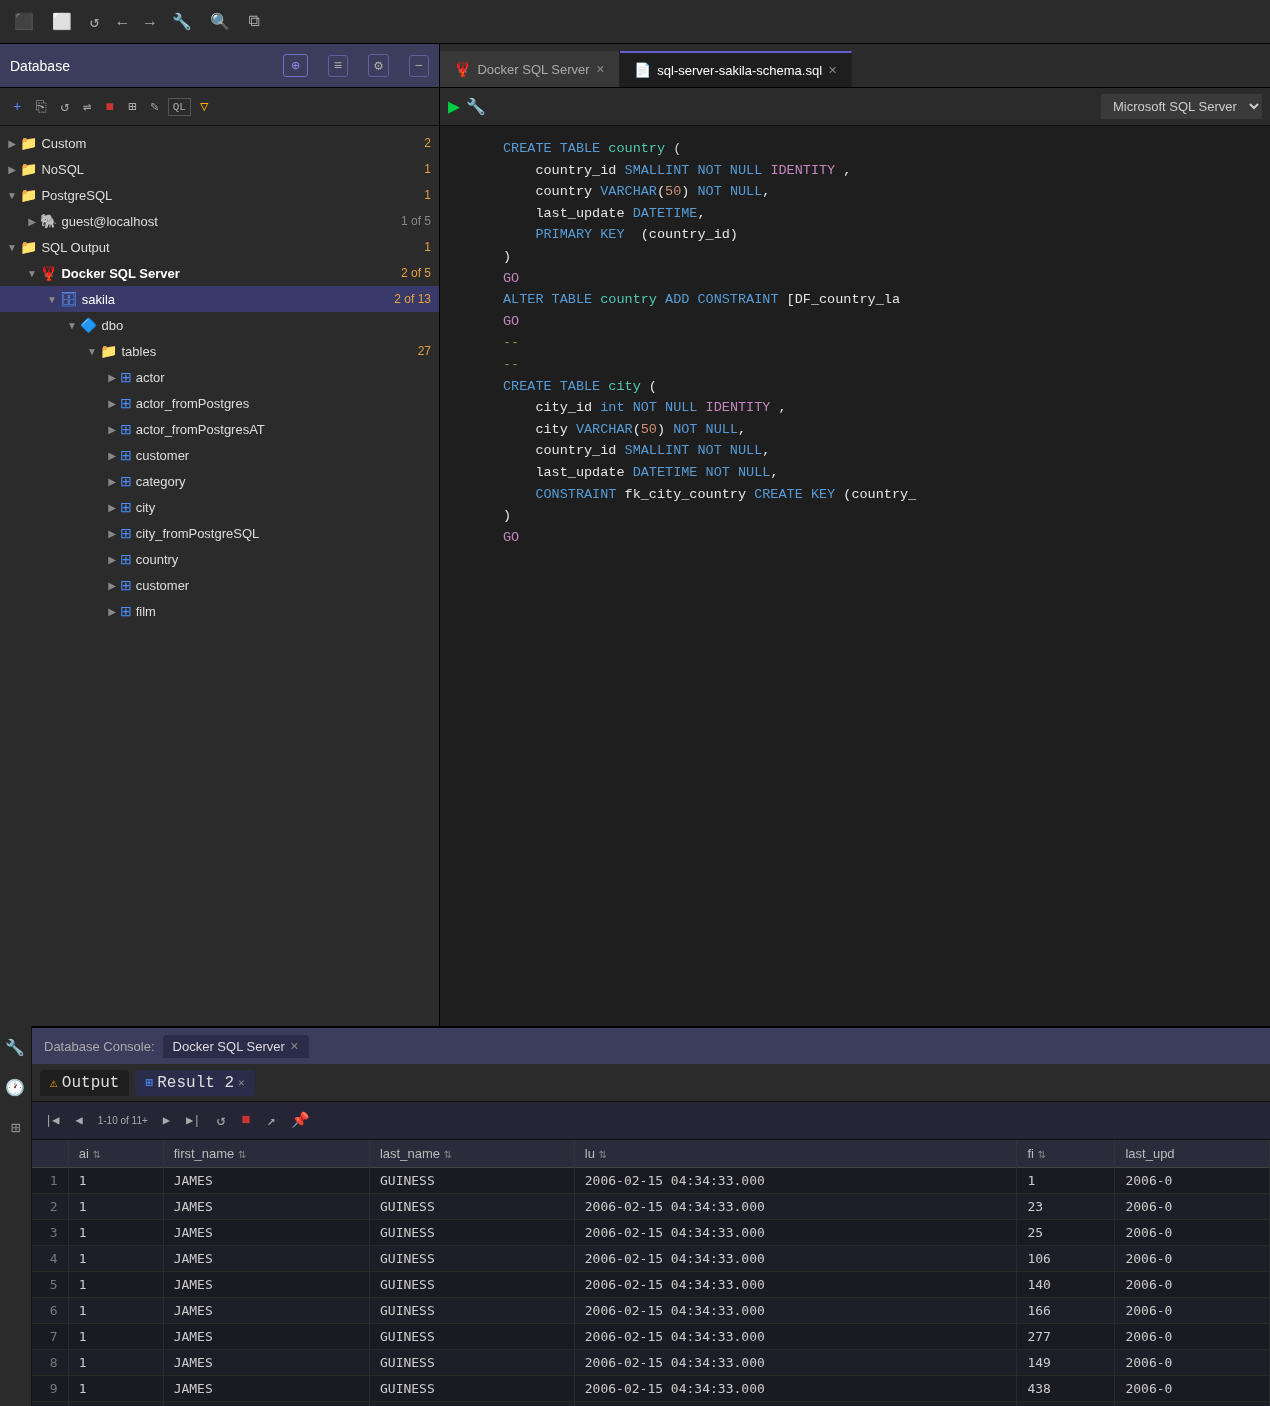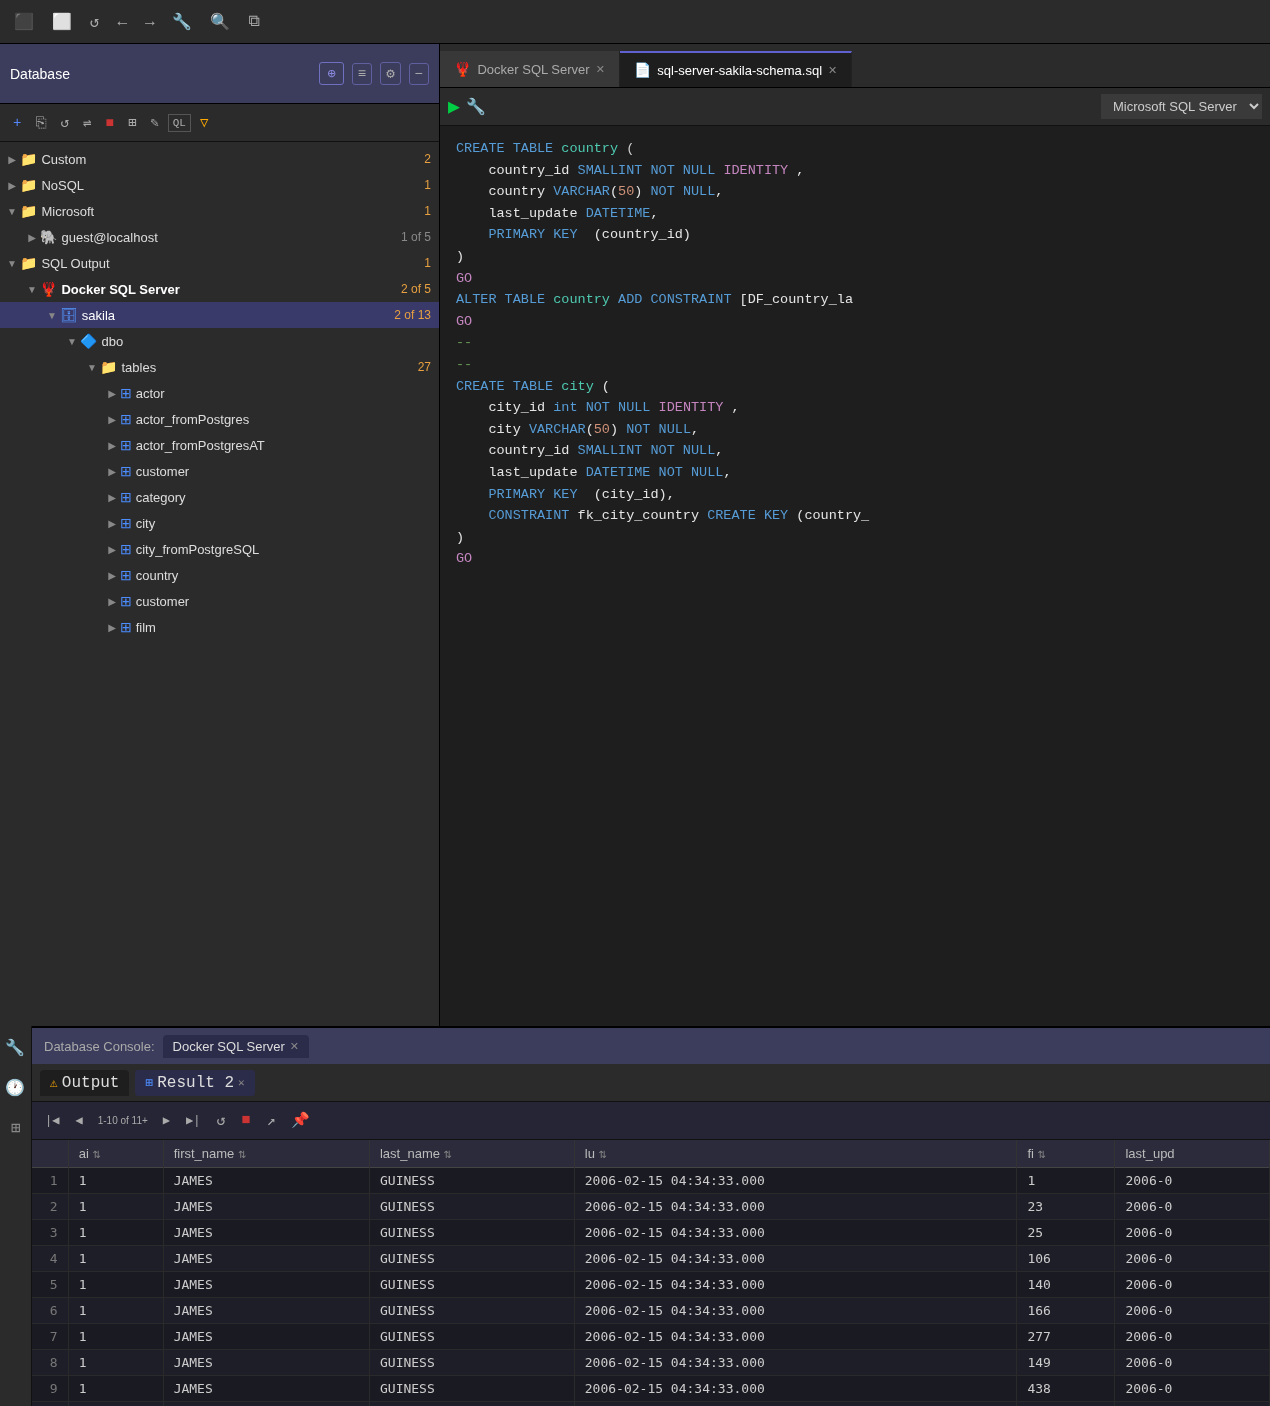--- a/index.html
+++ b/index.html
@@ -33,25 +33,25 @@
     .sidebar {
       width: 440px;
       background: #2b2b2b;
       border-right: 1px solid #000;
       display: flex;
       flex-direction: column;
       overflow: hidden;
     }
     .sidebar-header {
       background: #3c3c5c;
-      height: 60px;
+      height: 44px;
       display: flex;
       align-items: center;
       padding: 0 10px;
-      gap: 8px;
+      gap: 20px;
       border-bottom: 1px solid #000;
     }
     .sidebar-header-title {
       color: #fff;
       font-size: 14px;
       font-family: sans-serif;
       flex: 1;
     }
     .sidebar-header .icon-btn {
       color: #aaa;
@@ -187,21 +187,21 @@
       background: #1e1e1e;
       font-size: 13.5px;
       line-height: 1.6;
     }
     .code-content .kw-blue { color: #569cd6; }
     .code-content .kw-teal { color: #4ec9b0; }
     .code-content .kw-orange { color: #ce9178; }
     .code-content .kw-white { color: #e5e5e5; }
     .code-content .kw-green { color: #6a9955; }
     .code-content .kw-purple { color: #c586c0; }
-    .code-content .line { display: block; white-space: pre; }
+    .code-content .line { display: block; white-space: pre; margin-left: 47px; }
 
     
     .bottom-console {
       height: 380px;
       background: #1e1e1e;
       border-top: 2px solid #000;
       display: flex;
       flex-direction: column;
     }
     .console-header {
@@ -360,21 +360,21 @@
       <div class="tree-item" style="padding-left:4px;">
         <span class="arrow">▶</span>
         <span class="icon folder-icon">📁</span>
         <span class="label">NoSQL</span>
         <span class="badge">1</span>
       </div>
 
       <div class="tree-item" style="padding-left:4px;">
         <span class="arrow">▼</span>
         <span class="icon folder-icon">📁</span>
-        <span class="label">Microsoft</span>
+        <span class="label">PostgreSQL</span>
         <span class="badge">1</span>
       </div>
 
       <div class="tree-item" style="padding-left:24px;">
         <span class="arrow">▶</span>
         <span class="icon" style="color:#336699;">🐘</span>
         <span class="label">guest@localhost</span>
         <span class="badge-gray">1 of 5</span>
       </div>
 
@@ -507,21 +507,20 @@
       <span class="line"><span class="kw-purple">GO</span></span>
       <span class="line"></span>
       <span class="line"><span class="kw-green">--</span></span>
       <span class="line"><span class="kw-green">--</span></span>
       <span class="line"></span>
       <span class="line"><span class="kw-blue">CREATE TABLE</span> <span class="kw-teal">city</span> <span class="kw-white">(</span></span>
       <span class="line">    <span class="kw-white">city_id</span> <span class="kw-blue">int</span> <span class="kw-blue">NOT NULL</span> <span class="kw-purple">IDENTITY</span> <span class="kw-white">,</span></span>
       <span class="line">    <span class="kw-white">city</span> <span class="kw-blue">VARCHAR</span><span class="kw-white">(</span><span class="kw-orange">50</span><span class="kw-white">)</span> <span class="kw-blue">NOT NULL</span><span class="kw-white">,</span></span>
       <span class="line">    <span class="kw-white">country_id</span> <span class="kw-blue">SMALLINT NOT NULL</span><span class="kw-white">,</span></span>
       <span class="line">    <span class="kw-white">last_update</span> <span class="kw-blue">DATETIME NOT NULL</span><span class="kw-white">,</span></span>
-      <span class="line">    <span class="kw-blue">PRIMARY KEY</span>  <span class="kw-white">(city_id),</span></span>
       <span class="line">    <span class="kw-blue">CONSTRAINT</span> <span class="kw-white">fk_city_country</span> <span class="kw-blue">CREATE KEY</span> <span class="kw-white">(country_</span></span>
       <span class="line"><span class="kw-white">)</span></span>
       <span class="line"><span class="kw-purple">GO</span></span>
     </div>
   </div>
 </div>
 
 <div class="bottom-area">
 
   <div class="left-icons">

